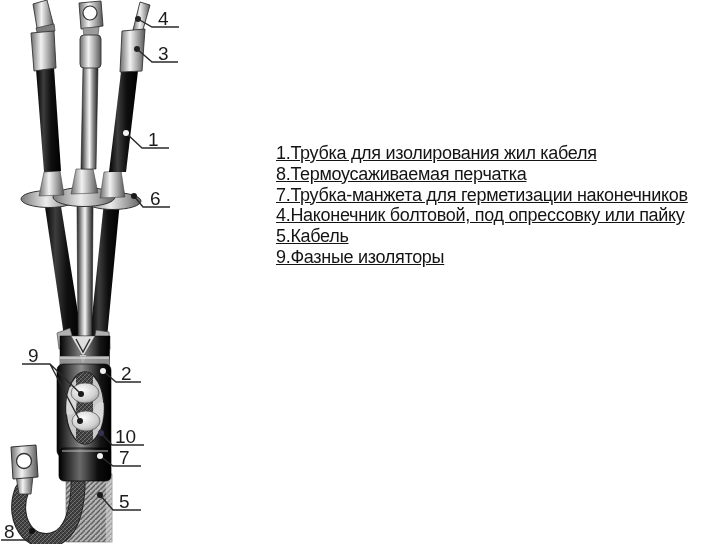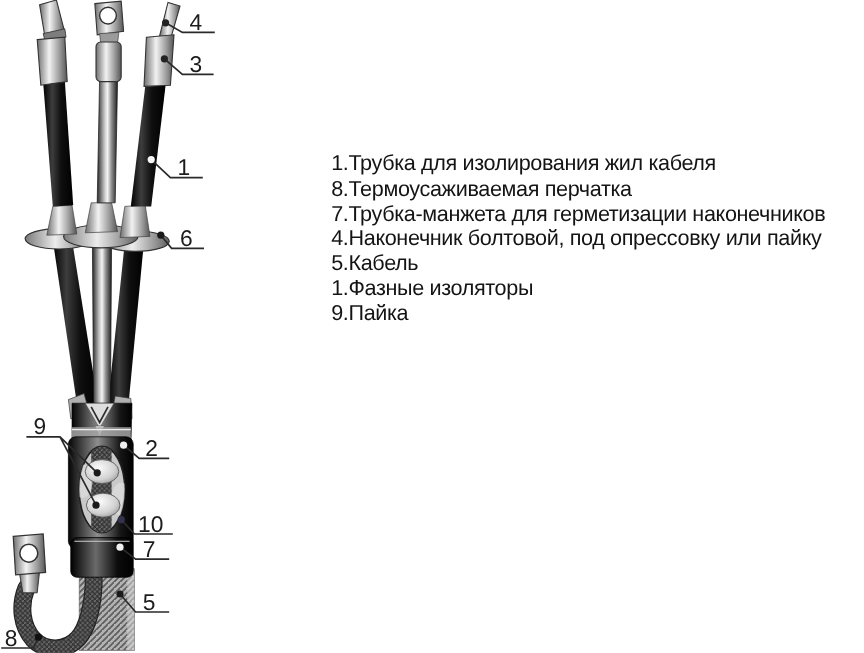--- a/index.html
+++ b/index.html
@@ -4,23 +4,23 @@
 <style>
   html,body{margin:0;padding:0;}
   body{
     width:720px;height:544px;position:relative;overflow:hidden;
     background:#ffffff;
     font-family:"Liberation Sans", sans-serif;
   }
   .stage{position:absolute;left:0;top:0;width:720px;height:544px;}
   svg{position:absolute;left:0;top:0;}
   .legend{
-    position:absolute;left:276px;top:126px;width:436px;
+    position:absolute;left:276px;top:143px;width:436px;
     font-size:18px;line-height:20.8px;letter-spacing:-0.3px;
-    color:#141414;white-space:nowrap;
+    color:#141414;white-space:nowrap;text-decoration:underline;
   }
   .callout-num{
     font-family:"Liberation Sans", sans-serif;
     font-size:19px;fill:#1c1c1c;
   }
 </style>
 </head>
 <body>
 
 <div class="stage">
@@ -197,17 +197,16 @@
     <text class="callout-num" x="4" y="538">8</text>
   </g>
 </svg>
 
   <div class="legend">
     <div>1.Трубка для изолирования жил кабеля</div>
     <div>8.Термоусаживаемая перчатка</div>
     <div>7.Трубка-манжета для герметизации наконечников</div>
     <div>4.Наконечник болтовой, под опрессовку или пайку</div>
     <div>5.Кабель</div>
-    <div>1.Фазные изоляторы</div>
-    <div>9.Пайка</div>
+    <div>9.Фазные изоляторы</div>
   </div>
 
 </div>
 
 </body></html>

